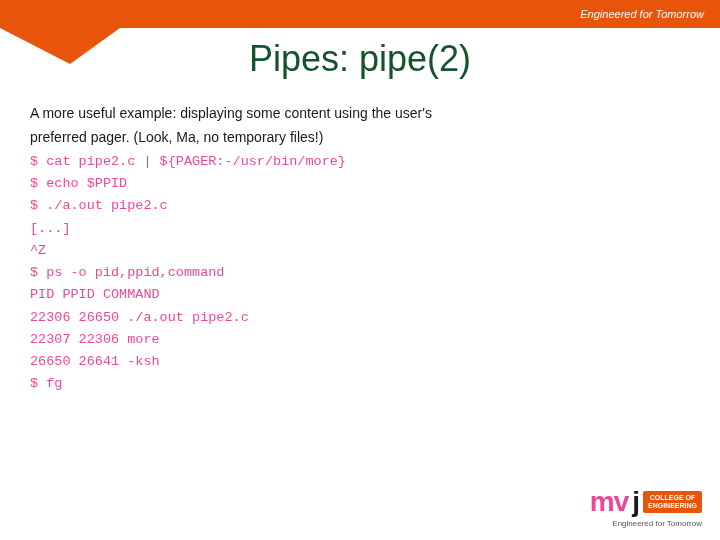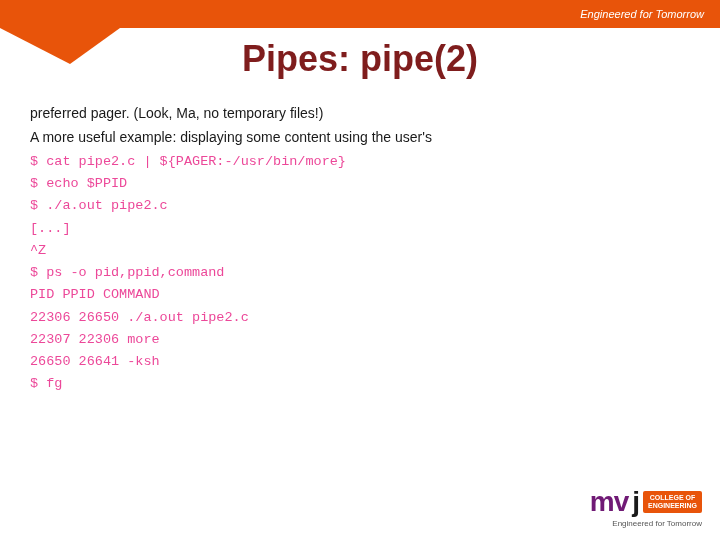--- a/index.html
+++ b/index.html
@@ -41,22 +41,22 @@
     }
 
     .notch-area svg {
       display: block;
     }
 
     
     .page-title {
       text-align: center;
       font-size: 36px;
-      font-weight: bold;
-      color: #7f1d1d;
+      font-weight: normal;
+      color: #14532d;
       padding: 10px 0 18px 0;
       font-family: Arial, sans-serif;
     }
 
     
     .content {
       padding: 4px 30px 10px 30px;
       font-family: Arial, sans-serif;
       font-size: 14px;
       color: #1a1a1a;
@@ -129,40 +129,40 @@
 
 <div class="notch-area">
   <svg width="120" height="36" viewBox="0 0 120 36">
     <polygon points="0,0 120,0 120,0 70,36 0,0" fill="#e8540a"></polygon>
   </svg>
 </div>
 
 <h1 class="page-title">Pipes: pipe(2)</h1>
 
 <div class="content">
+  <p>A more useful example: displaying some content using the user's</p>
   <p>preferred pager. (Look, Ma, no temporary files!)</p>
-  <p>A more useful example: displaying some content using the user's</p>
   <div class="code-block">
     <div>$ cat pipe2.c | ${PAGER:-/usr/bin/more}</div>
     <div>$ echo $PPID</div>
     <div>$ ./a.out pipe2.c</div>
     <div>[...]</div>
     <div>^Z</div>
     <div>$ ps -o pid,ppid,command</div>
     <div>PID PPID COMMAND</div>
     <div>22306 26650 ./a.out pipe2.c</div>
     <div>22307 22306 more</div>
     <div>26650 26641 -ksh</div>
     <div>$ fg</div>
   </div>
 </div>
 
 <div class="logo-area">
   <div class="logo-mvj">
-    <span class="logo-letters" style="color:#701a75;">mv</span>
+    <span class="logo-letters" style="color:#ec4899;">mv</span>
       <span class="logo-letters" style="color:#1a1a1a;">j</span>
     <div class="logo-badge">
       <span>COLLEGE OF</span>
       <span>ENGINEERING</span>
     </div>
   </div>
   <div class="logo-sub">Engineered for Tomorrow</div>
 </div>
 
 </body></html>

